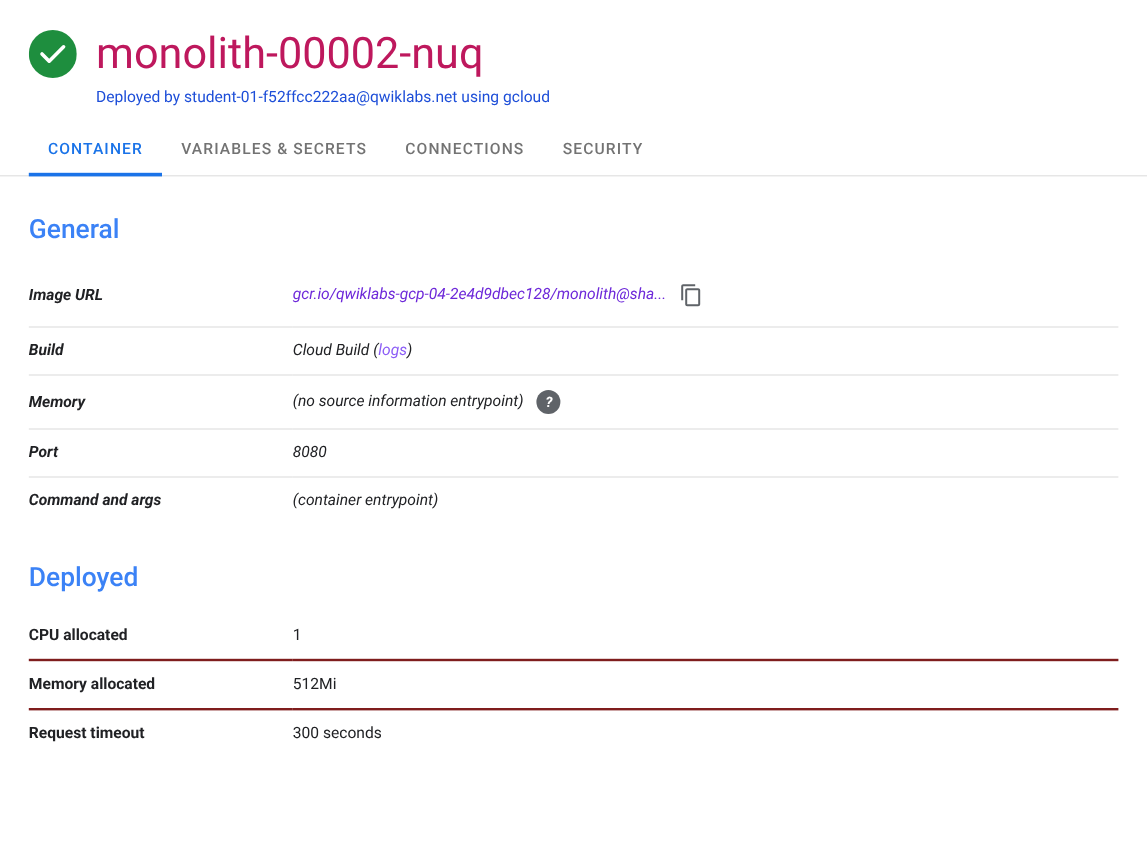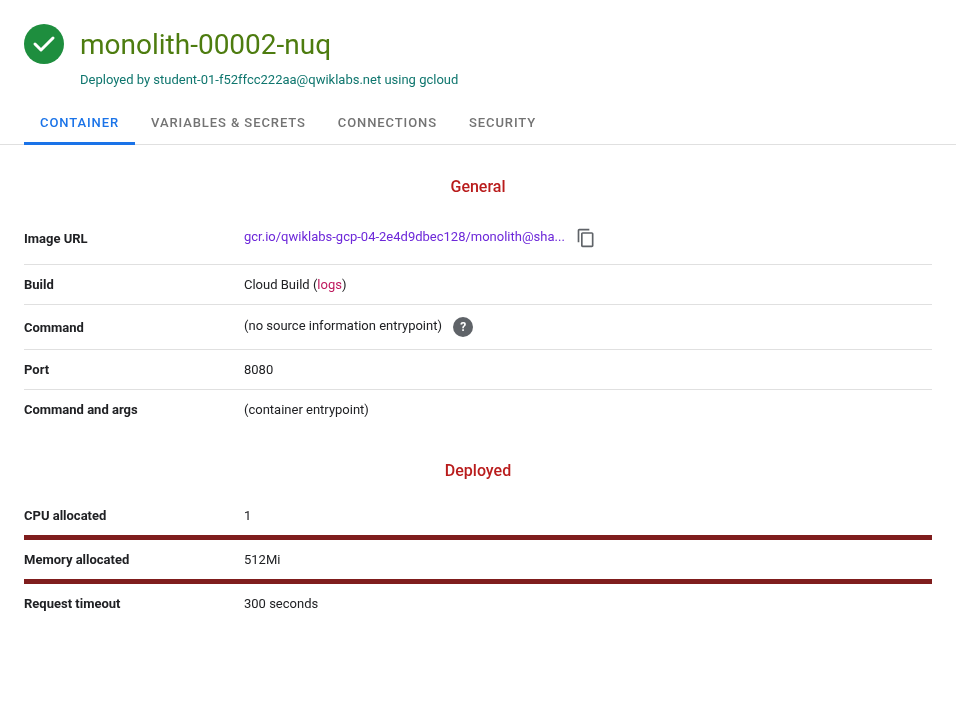--- a/index.html
+++ b/index.html
@@ -23,28 +23,28 @@
       margin-bottom: 8px;
     }
 
     .check-icon {
       width: 40px;
       height: 40px;
       flex-shrink: 0;
     }
 
     .page-title {
-      font-size: 28px;
+      font-size: 36px;
       font-weight: 400;
-      color: #4d7c0f;
+      color: #be185d;
     }
 
     .subtitle {
       font-size: 13px;
-      color: #0f766e;
+      color: #1d4ed8;
       margin-left: 0;
       padding-left: 56px;
       margin-bottom: 16px;
     }
 
     .tabs {
       display: flex;
       border-bottom: 1px solid #e0e0e0;
       padding-left: 24px;
     }
@@ -65,45 +65,45 @@
     .tab.active {
       color: #1a73e8;
       border-bottom: 3px solid #1a73e8;
     }
 
     .content {
       padding: 24px 24px 24px 24px;
     }
 
     .section-title {
-      font-size: 16px;
+      font-size: 22px;
       font-weight: 500;
-      color: #b91c1c;
+      color: #3b82f6;
       margin-bottom: 16px;
       margin-top: 8px;
-      text-align: center;
     }
 
     .info-table {
       width: 100%;
       border-collapse: collapse;
       margin-bottom: 32px;
     }
 
     .info-table tr {
       border-bottom: 1px solid #e0e0e0;
     }
 
     .info-table tr:last-child {
       border-bottom: none;
     }
 
     .info-table td {
       padding: 12px 0;
       vertical-align: middle;
+      font-style: italic;
     }
 
     .info-table td.label {
       font-weight: 700;
       color: #202124;
       width: 220px;
       font-size: 13px;
     }
 
     .info-table td.value {
@@ -123,21 +123,21 @@
       background: none;
       border: none;
       cursor: pointer;
       padding: 4px;
       margin-left: 4px;
       color: #5f6368;
       vertical-align: middle;
     }
 
     .logs-link {
-      color: #be185d;
+      color: #8b5cf6;
       text-decoration: none;
     }
 
     .help-icon {
       display: inline-flex;
       align-items: center;
       justify-content: center;
       width: 20px;
       height: 20px;
       border-radius: 50%;
@@ -149,21 +149,21 @@
       cursor: pointer;
       vertical-align: middle;
     }
 
     .capacity-table {
       width: 100%;
       border-collapse: collapse;
     }
 
     .capacity-table tr {
-      border-bottom: 5px solid #7f1d1d;
+      border-bottom: 2px solid #7f1d1d;
     }
 
     .capacity-table tr:last-child {
       border-bottom: none;
     }
 
     .capacity-table td {
       padding: 12px 0;
       vertical-align: middle;
     }
@@ -218,21 +218,21 @@
             </button>
           </td>
         </tr>
         <tr>
           <td class="label">Build</td>
           <td class="value">
             Cloud Build (<a class="logs-link" href="#">logs</a>)
           </td>
         </tr>
         <tr>
-          <td class="label">Command</td>
+          <td class="label">Memory</td>
           <td class="value">
             <span>(no source information entrypoint)</span>
             <span class="help-icon">?</span>
           </td>
         </tr>
         <tr>
           <td class="label">Port</td>
           <td class="value">8080</td>
         </tr>
         <tr>

